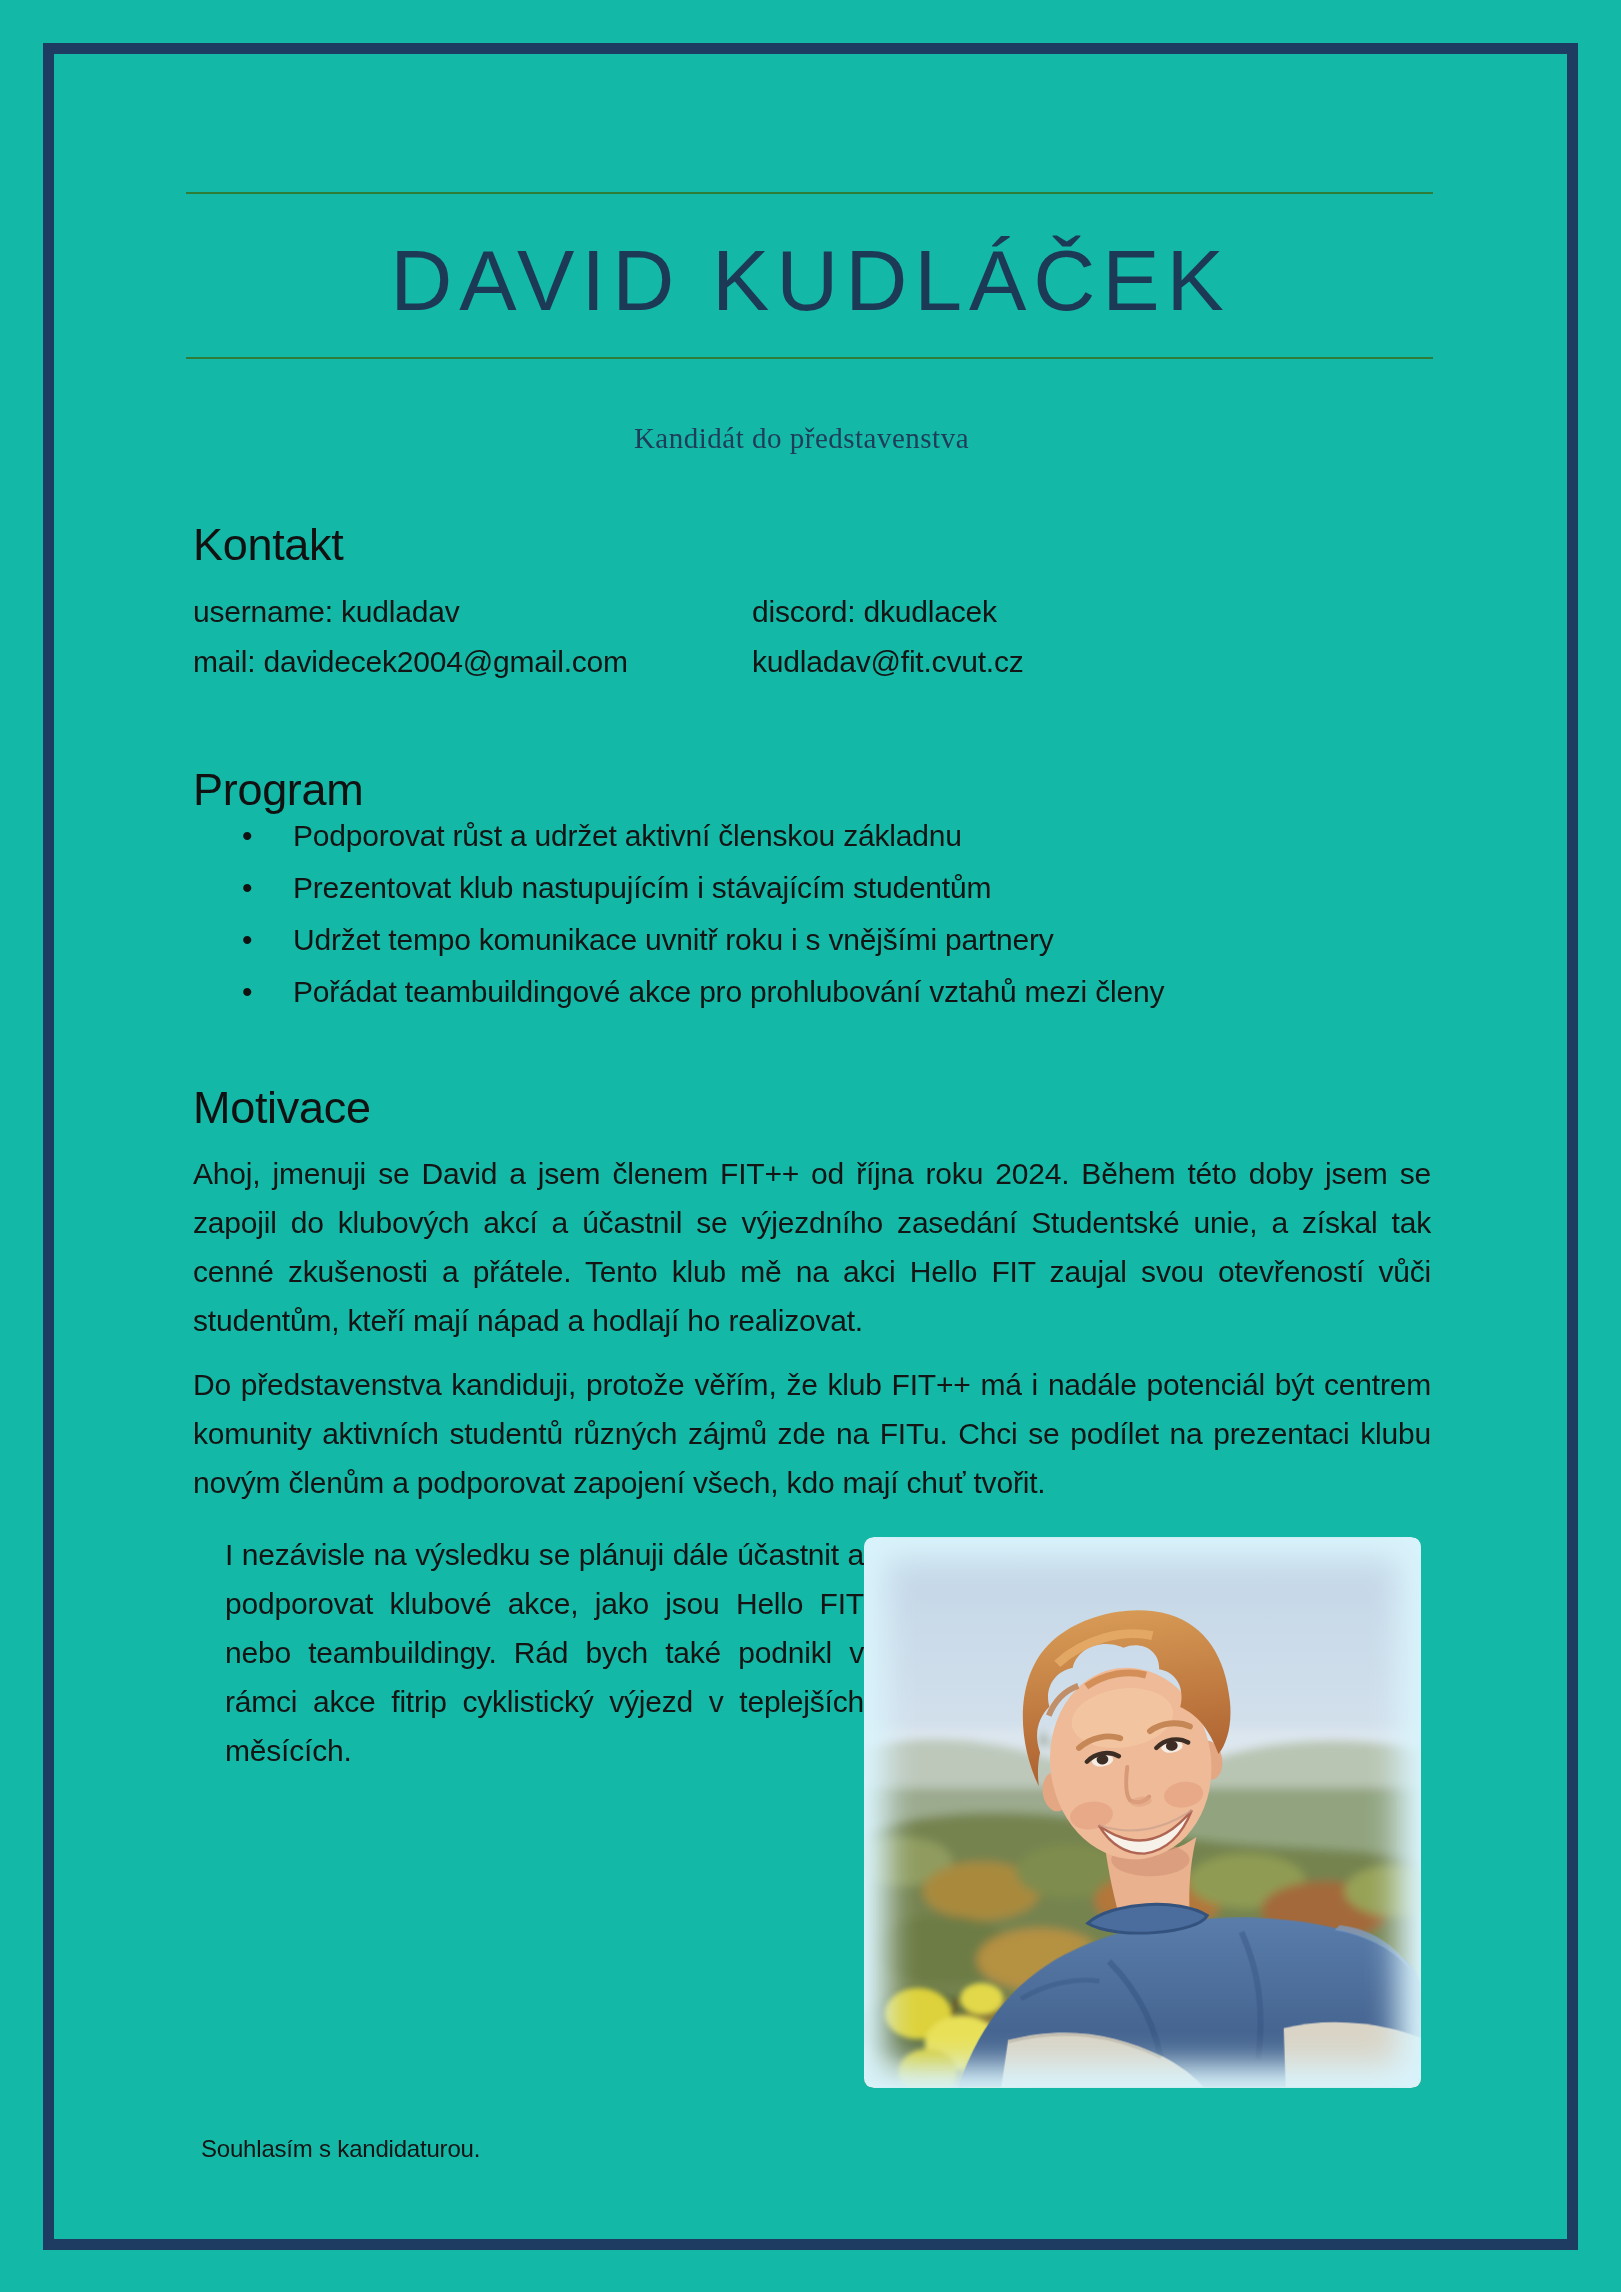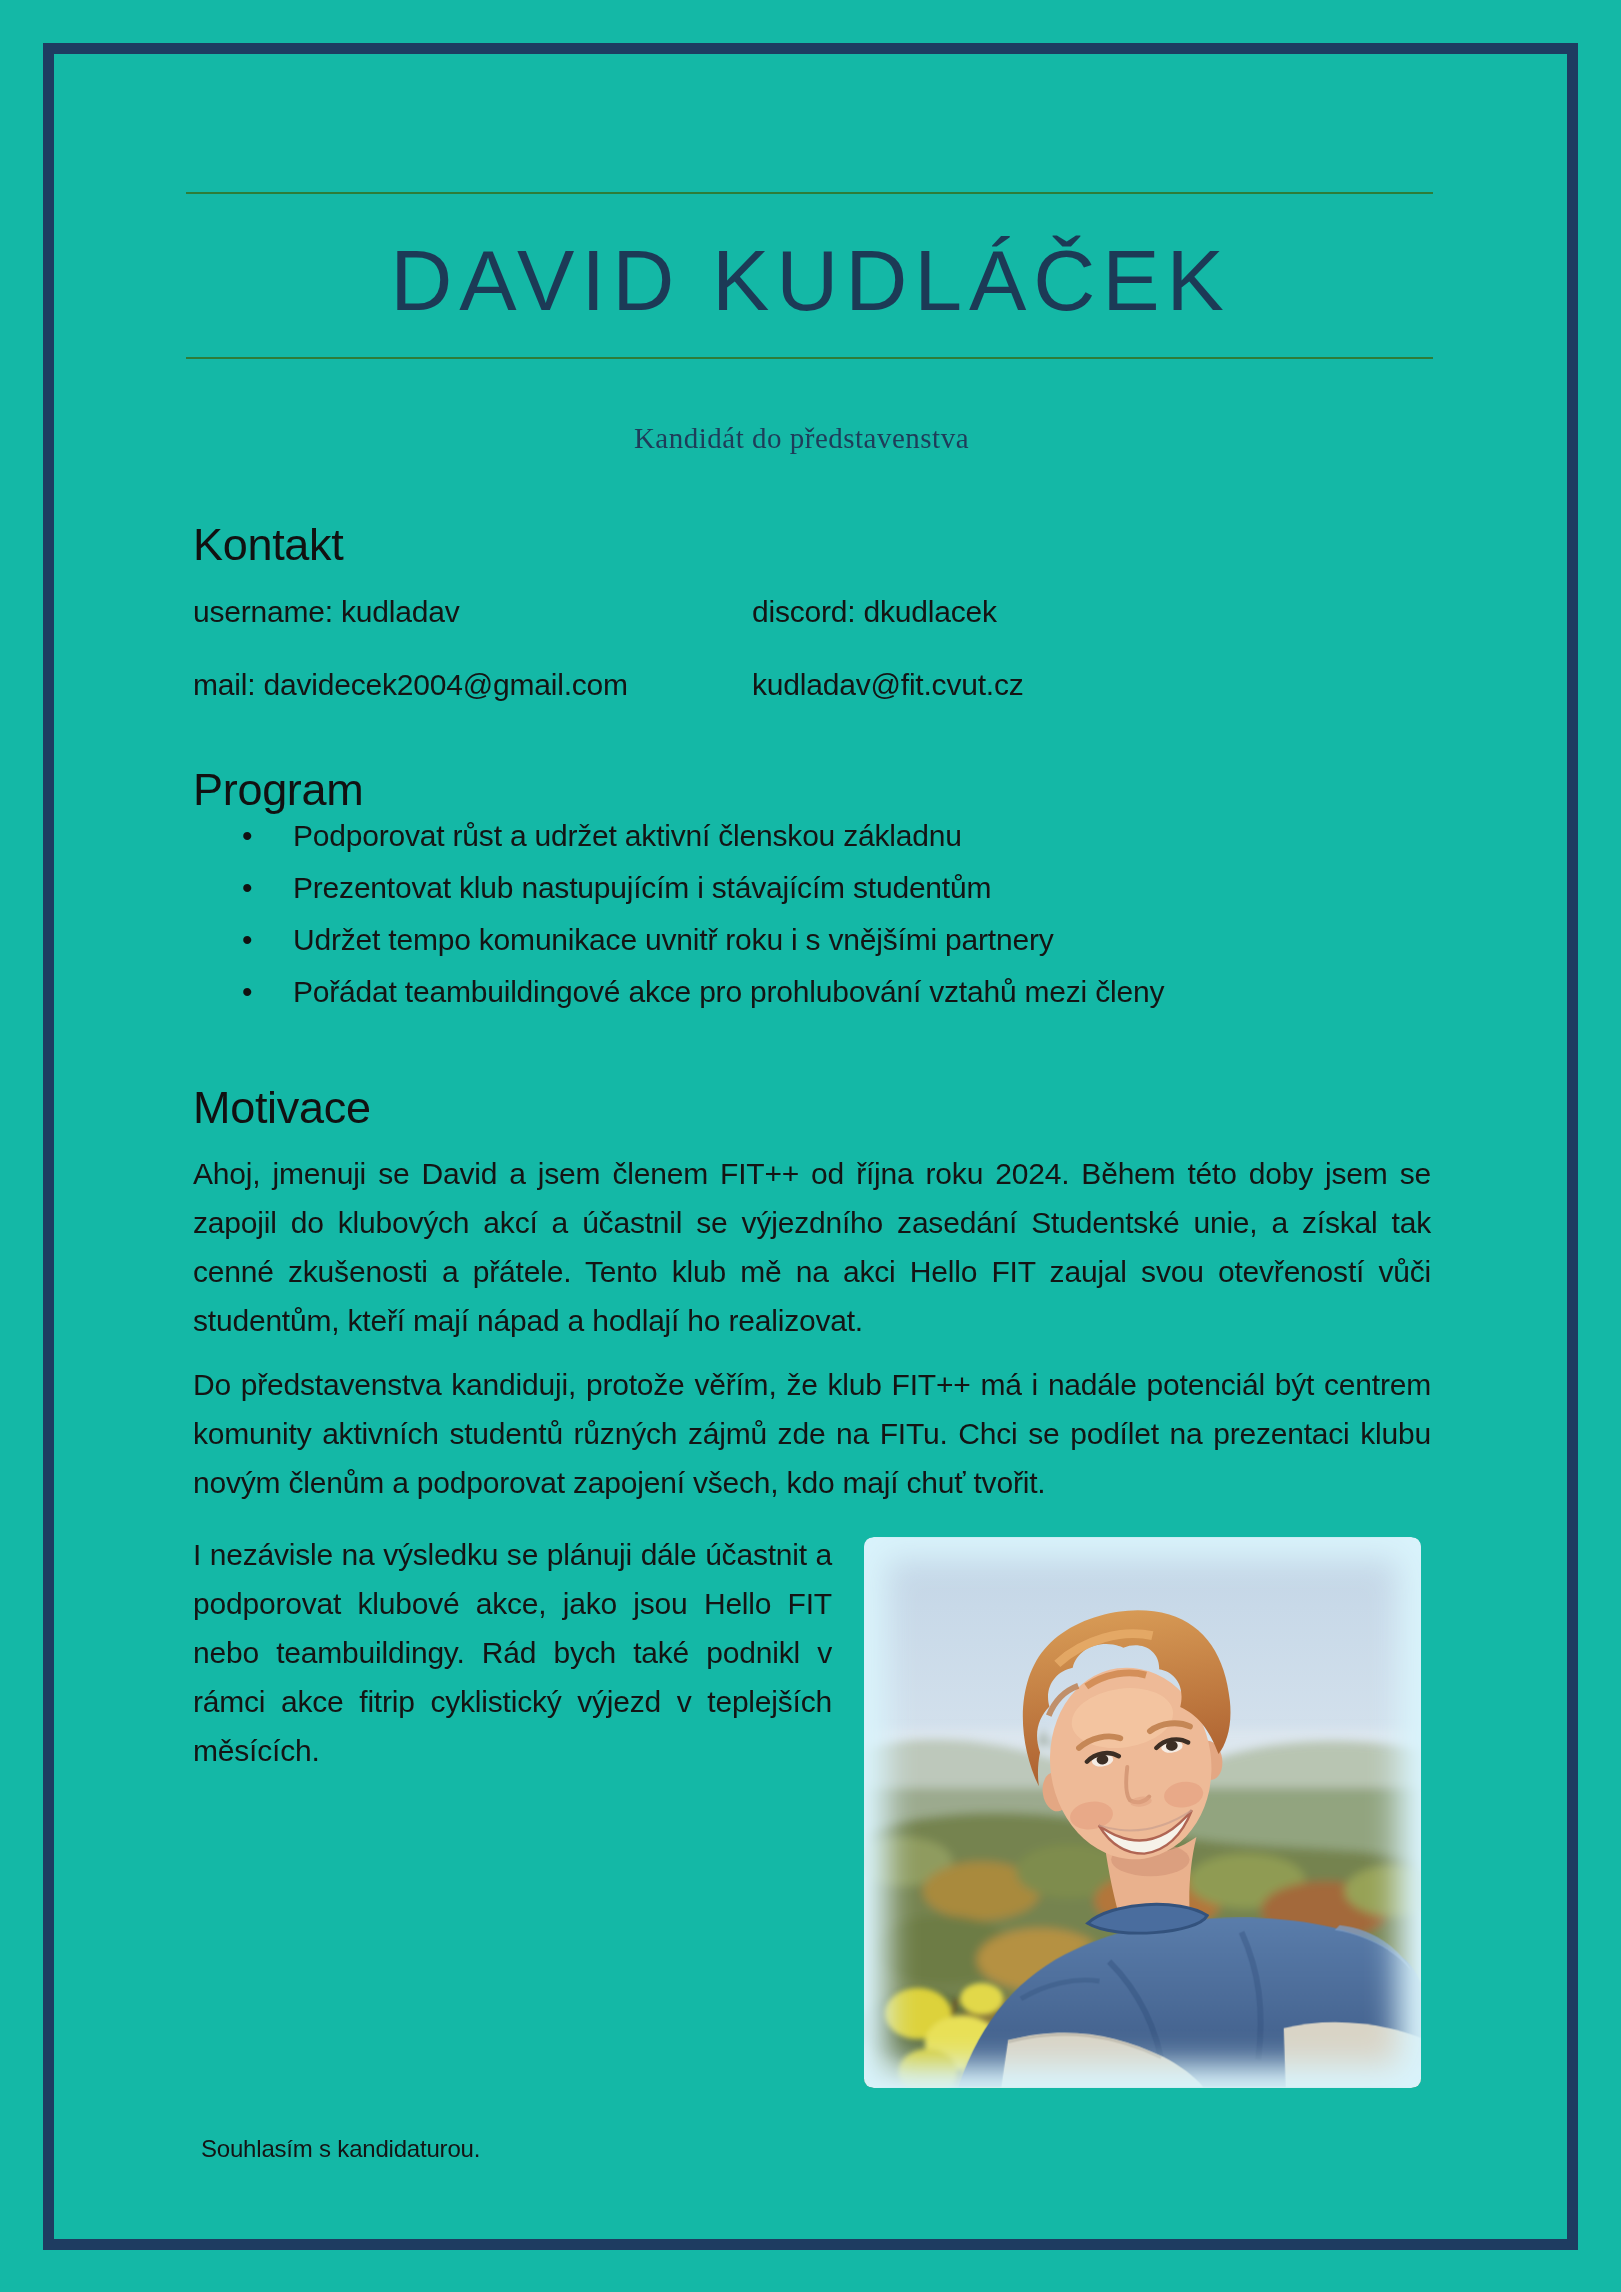--- a/index.html
+++ b/index.html
@@ -41,21 +41,21 @@
     position:absolute;left:193px;margin:0;
     font-size:45px;line-height:51px;font-weight:400;
     letter-spacing:-0.3px;color:#111111;
   }
   .h-kontakt{top:519px;}
   .h-program{top:764px;text-align:center;}
   .h-motivace{top:1082px;}
   .contact-grid{
     position:absolute;left:193px;top:592px;width:1238px;
     display:grid;grid-template-columns:559px 1fr;
-    row-gap:34px;
+    row-gap:11px;
     font-size:30px;line-height:39px;letter-spacing:-0.2px;
   }
   .program-list{
     position:absolute;left:193px;top:810px;width:1245px;
     margin:0;padding:0;list-style:none;
     font-size:30px;letter-spacing:-0.2px;
   }
   .program-list li{
     position:relative;
     padding-left:100px;
@@ -65,21 +65,21 @@
     position:absolute;left:49px;top:0;
     font-size:30px;line-height:52px;color:#111111;
   }
   .para{
     position:absolute;left:193px;width:1238px;margin:0;
     font-size:30px;line-height:49px;letter-spacing:-0.2px;
     text-align:justify;
   }
   .para-1{top:1149px;}
   .para-2{top:1360px;}
-  .para-3{top:1530px;width:639px;}
+  .para-3{top:1530px;width:639px;margin-left:32px;}
   .consent{
     position:absolute;left:193px;top:2116px;margin:8px;
     font-size:24px;line-height:49px;letter-spacing:-0.2px;
   }
   .photo{
     position:absolute;left:864px;top:1537px;
     width:557px;height:551px;
     border-radius:9.8px;overflow:hidden;
   }
   .photo svg{display:block;width:100%;height:100%;}

